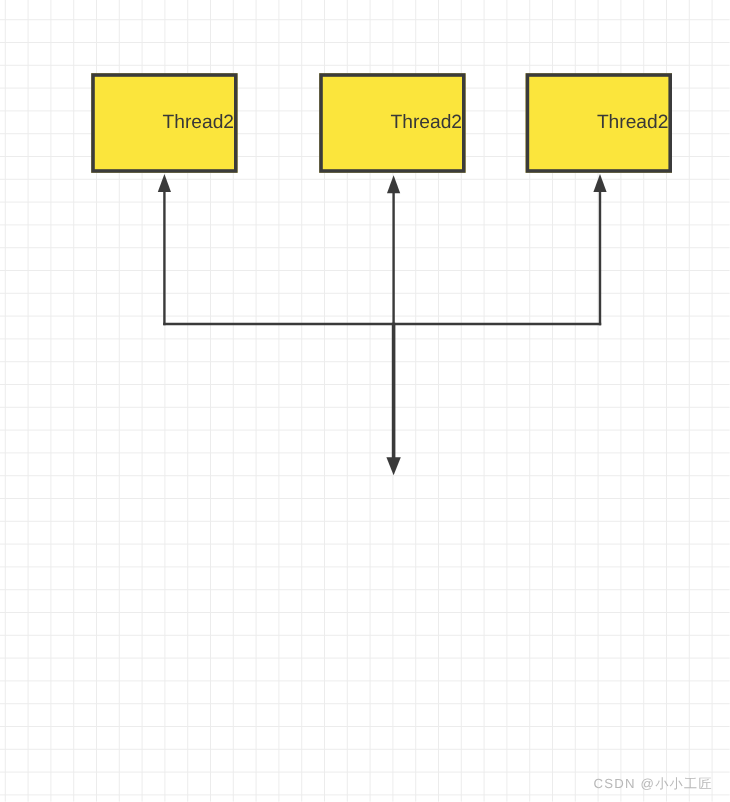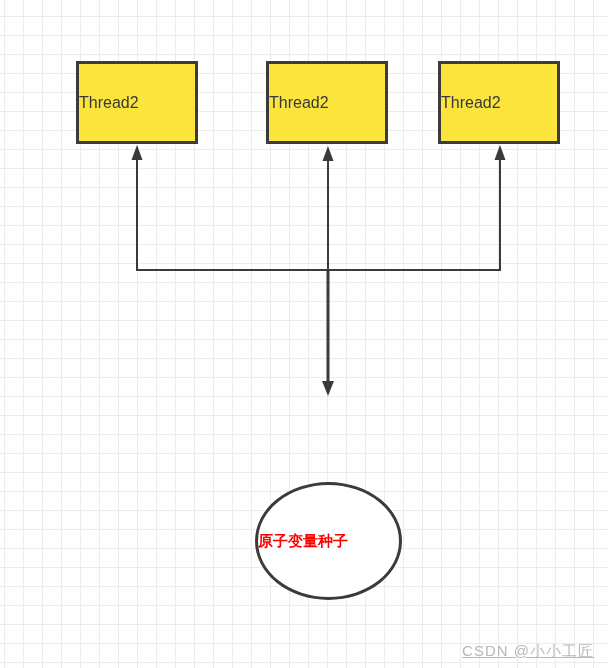--- a/index.html
+++ b/index.html
@@ -26,21 +26,21 @@
     width: 608px;
     height: 668px;
     pointer-events: none;
   }
   .node {
     position: absolute;
     box-sizing: border-box;
     border: 3px solid #3b3b3b;
     display: flex;
     align-items: center;
-    justify-content: flex-start;
+    justify-content: flex-end;
   }
   .thread-box {
     top: 61px;
     width: 122px;
     height: 83px;
     background: #fbe53c;
     color: #383838;
     font-size: 16px;
   }
   .thread-box.t1 { left: 76px; }
@@ -70,25 +70,24 @@
   }
   .seed-label {
     color: #ff0000;
     font-size: 15px;
     font-weight: bold;
   }
   .watermark {
     position: absolute;
     right: 14px;
     bottom: 7px;
-    font-size: 15px;
+    font-size: 11px;
     color: #b8b8b8;
     letter-spacing: 1px;
     white-space: nowrap;
-    text-decoration: underline;
   }
 </style>
 </head>
 <body>
 
 <div class="canvas">
 
   <svg class="connectors" viewBox="0 0 608 668" xmlns="http://www.w3.org/2000/svg">
 
     <line x1="137" y1="158" x2="137" y2="271" stroke="#3a3a3a" stroke-width="2"></line>
@@ -110,19 +109,16 @@
     <span>Thread2</span>
   </div>
   <div class="node thread-box t2">
     <span>Thread2</span>
   </div>
   <div class="node thread-box t3">
     <span>Thread2</span>
   </div>
 
 
-  <div class="node seed-ellipse">
-    <span class="seed-label">原子变量种子</span>
-  </div>
 
   <div class="watermark">CSDN @小小工匠</div>
 
 </div>
 
 </body></html>

